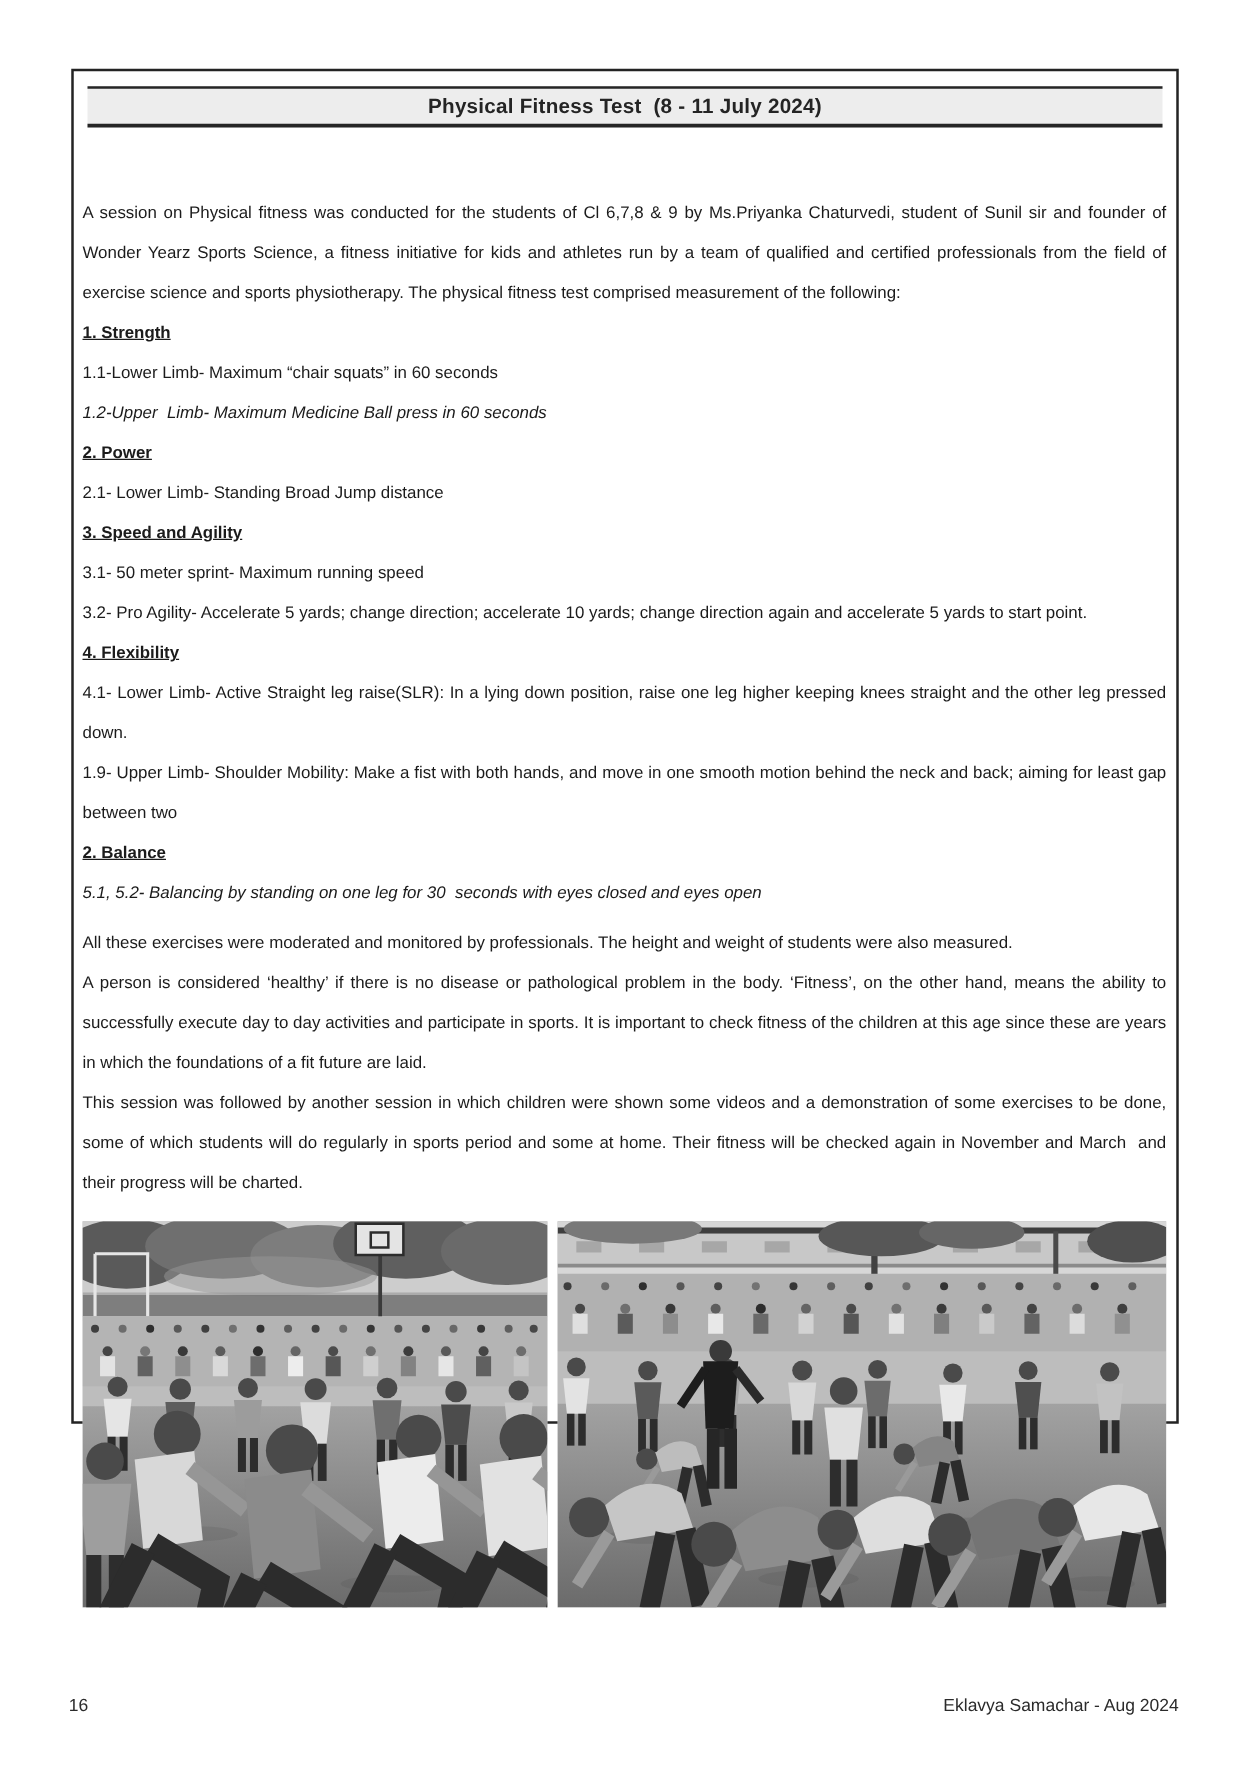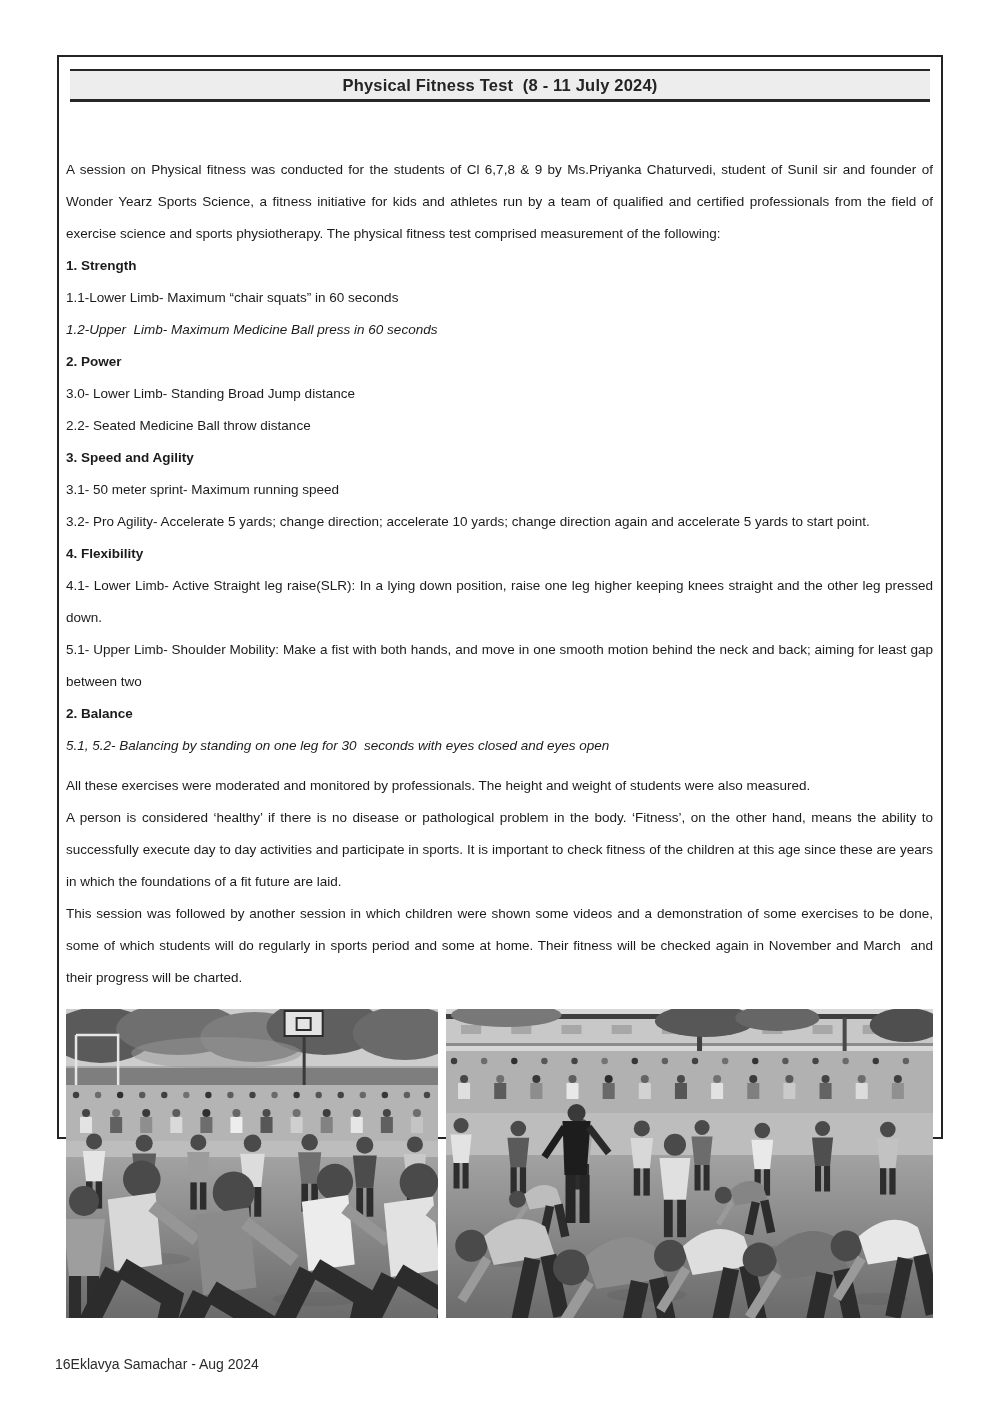--- a/index.html
+++ b/index.html
@@ -16,31 +16,31 @@
     margin:12px 11px 0 11px;background:#ededed;
     border-top:2px solid #262626;border-bottom:3px solid #262626;
     text-align:center;font-weight:bold;font-size:16.5px;color:#242424;
     padding:5px 0 4px 0;letter-spacing:0.2px;
   }
   .content{padding:5px 8px 0 7px;margin-top:47px;}
   .content p{
     margin:0;font-size:13.5px;line-height:32px;color:#1b1b1b;
     text-align:justify;
   }
-  .content p.h{font-weight:bold;}
+  .content p.h{font-weight:bold;text-decoration:underline;}
   .pre{white-space:pre-wrap;font-style:italic;}
   .closing-first{margin-top:8px !important;}
   .photos{display:flex;gap:8px;margin-top:15px;}
   .photo{height:309px;overflow:hidden;background:#bdbdbd;}
   .photo.left{width:372px;flex:none;}
   .photo.right{flex:1;}
   .photo svg{display:block;width:100%;height:100%;}
   .footer{
     position:absolute;left:55px;top:1356px;width:888px;
-    display:flex;
+    display:flex;justify-content:space-between;
     font-size:14px;color:#2b2b2b;
   }
 </style>
 </head>
 <body>
 
 <svg width="0" height="0" style="position:absolute" aria-hidden="true">
   <defs>
     <linearGradient id="gGrass" x1="0" y1="0" x2="0" y2="1">
       <stop offset="0" stop-color="#a2a2a2"></stop>
@@ -74,30 +74,29 @@
   <div class="titlebar">Physical Fitness Test &nbsp;(8 - 11 July 2024)</div>
 
   <div class="content">
     <p>A session on Physical fitness was conducted for the students of Cl 6,7,8 &amp; 9 by Ms.Priyanka Chaturvedi, student of Sunil sir and founder of Wonder Yearz Sports Science, a fitness initiative for kids and athletes run by a team of qualified and certified professionals from the field of exercise science and sports physiotherapy. The physical fitness test comprised measurement of the following:</p>
 
     <p class="h">1. Strength</p>
     <p>1.1-Lower Limb- Maximum “chair squats” in 60 seconds</p>
     <p class="pre">1.2-Upper&nbsp; Limb- Maximum Medicine Ball press in 60 seconds</p>
 
     <p class="h">2. Power</p>
-    <p>3.0- Lower Limb- Standing Broad Jump distance</p>
-    <p>2.2- Seated Medicine Ball throw distance</p>
+    <p>2.1- Lower Limb- Standing Broad Jump distance</p>
 
     <p class="h">3. Speed and Agility</p>
     <p>3.1- 50 meter sprint- Maximum running speed</p>
     <p>3.2- Pro Agility- Accelerate 5 yards; change direction; accelerate 10 yards; change direction again and accelerate 5 yards to start point.</p>
 
     <p class="h">4. Flexibility</p>
     <p>4.1- Lower Limb- Active Straight leg raise(SLR): In a lying down position, raise one leg higher keeping knees straight and the other leg pressed down.</p>
-    <p>5.1- Upper Limb- Shoulder Mobility: Make a fist with both hands, and move in one smooth motion behind the neck and back; aiming for least gap between two</p>
+    <p>1.9- Upper Limb- Shoulder Mobility: Make a fist with both hands, and move in one smooth motion behind the neck and back; aiming for least gap between two</p>
 
     <p class="h">2. Balance</p>
     <p class="pre">5.1, 5.2- Balancing by standing on one leg for 30&nbsp; seconds with eyes closed and eyes open</p>
 
     <p class="closing-first">All these exercises were moderated and monitored by professionals. The height and weight of students were also measured.</p>
     <p>A person is considered ‘healthy’ if there is no disease or pathological problem in the body. ‘Fitness’, on the other hand, means the ability to successfully execute day to day activities and participate in sports. It is important to check fitness of the children at this age since these are years in which the foundations of a fit future are laid.</p>
     <p>This session was followed by another session in which children were shown some videos and a demonstration of some exercises to be done, some of which students will do regularly in sports period and some at home. Their fitness will be checked again in November and March&nbsp; and their progress will be charted.</p>
 
     <div class="photos">
 

